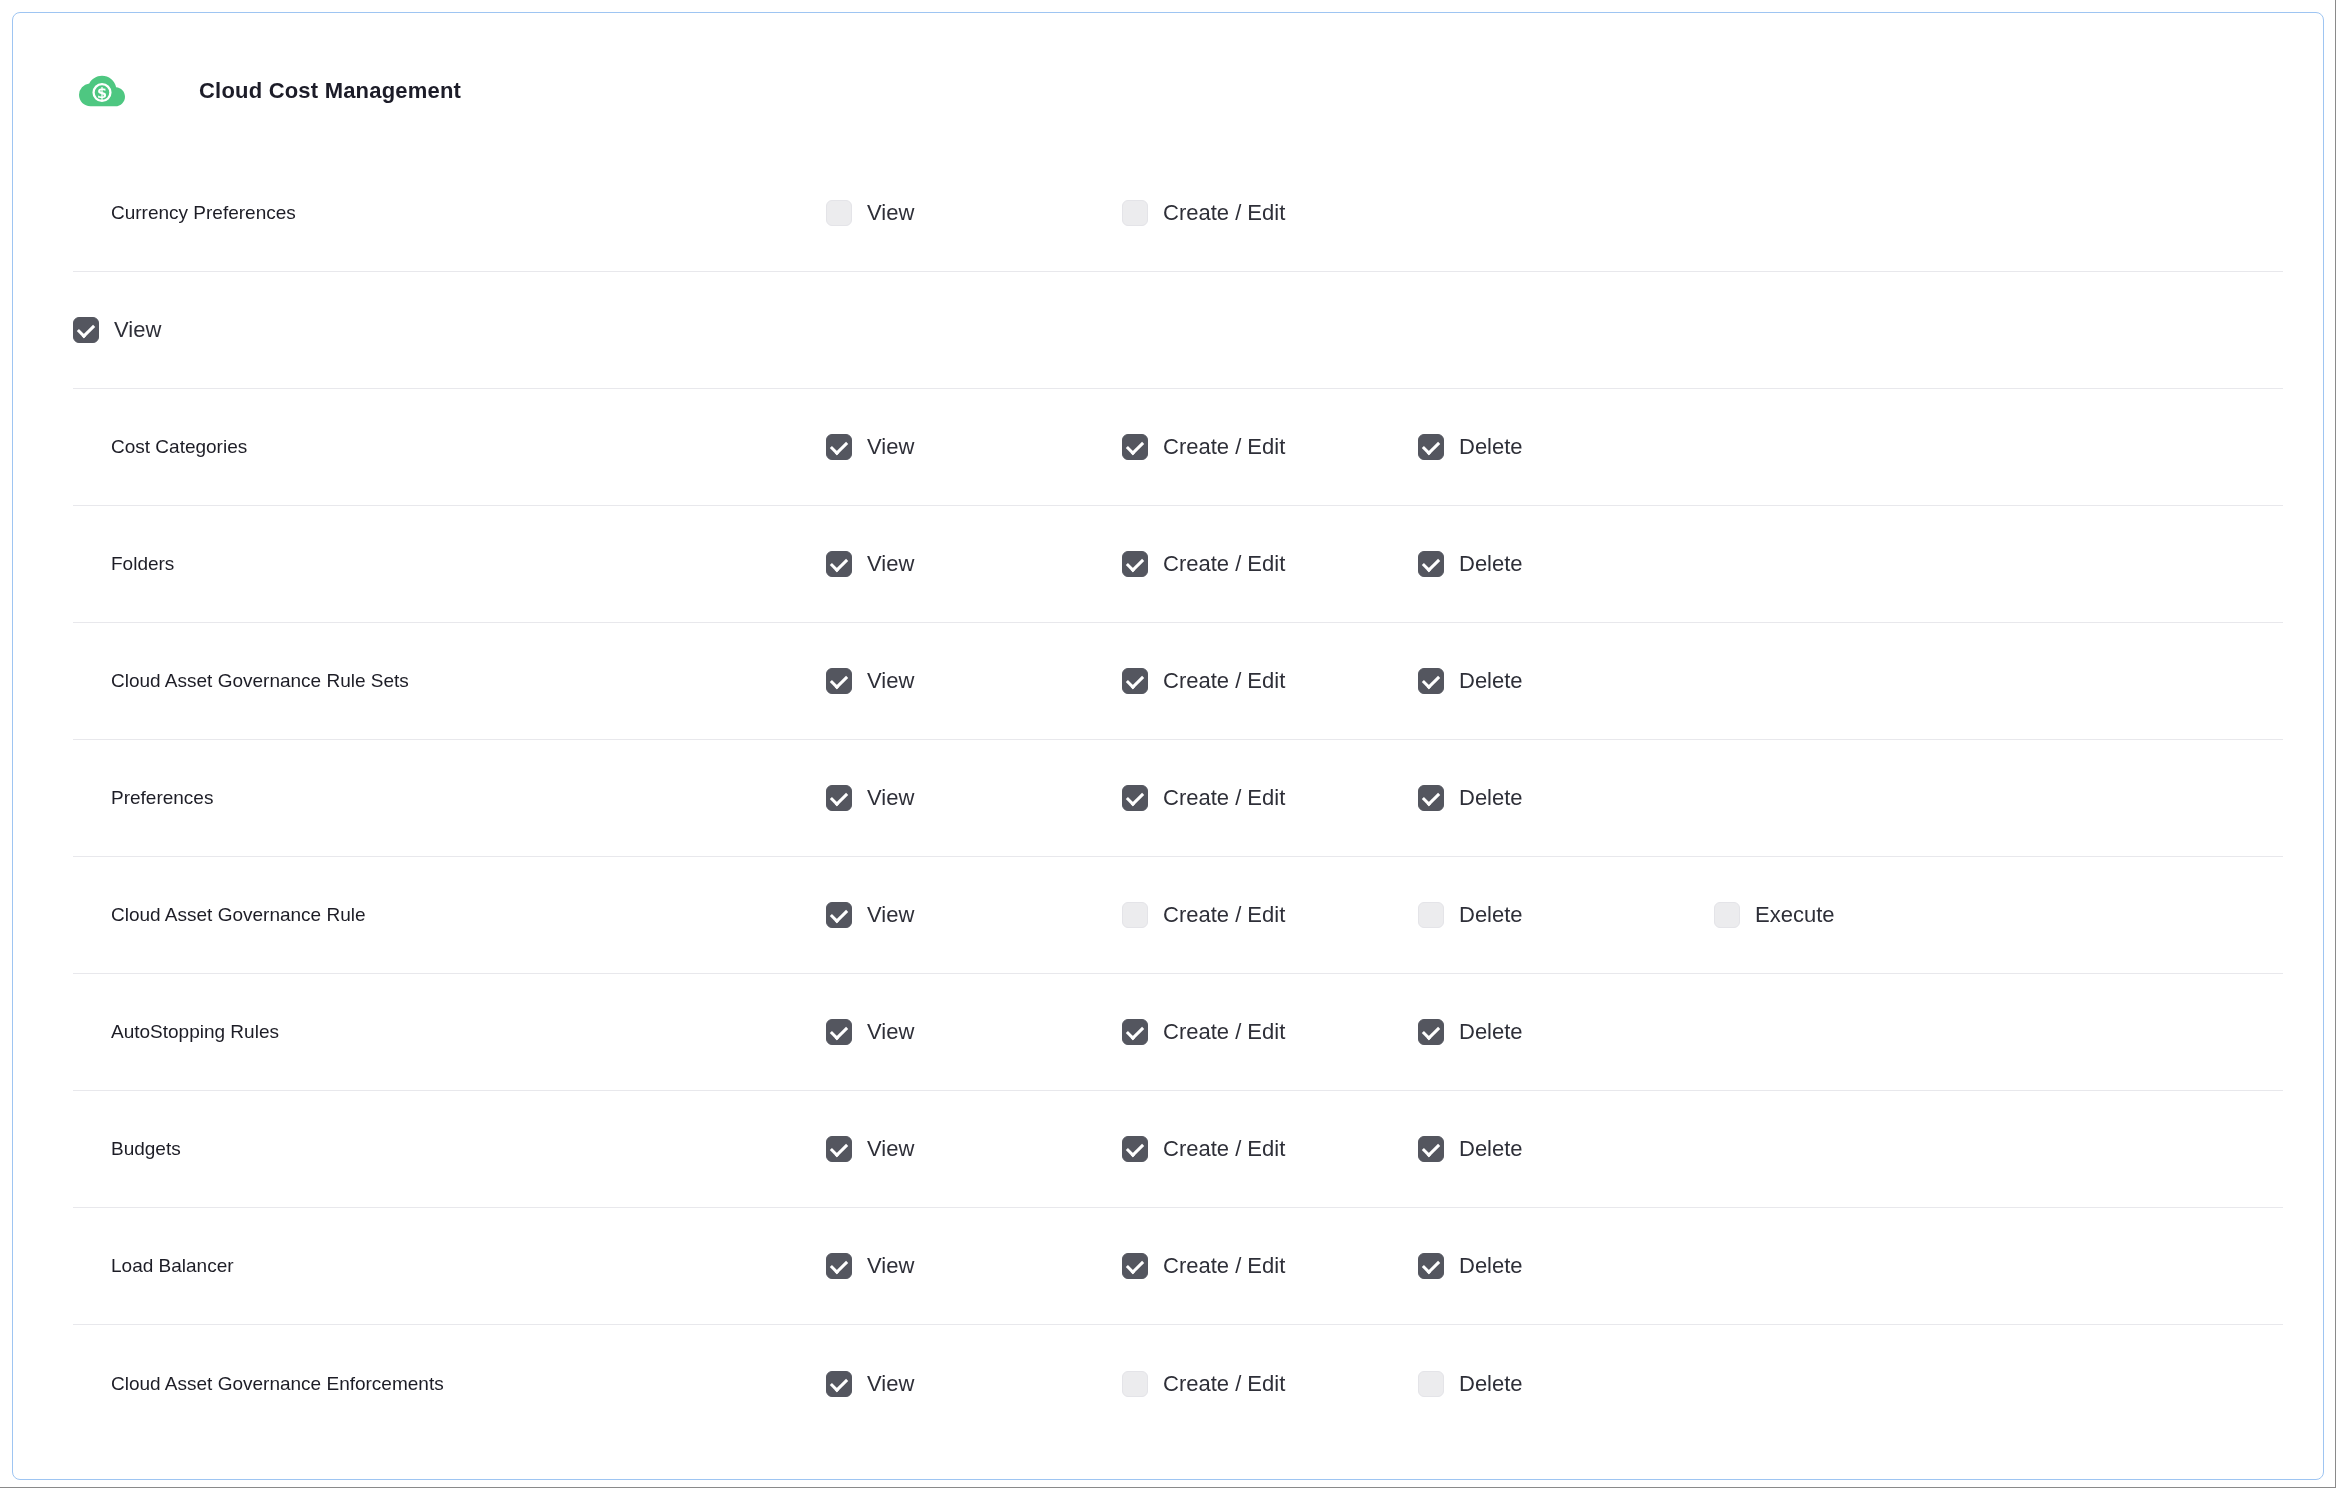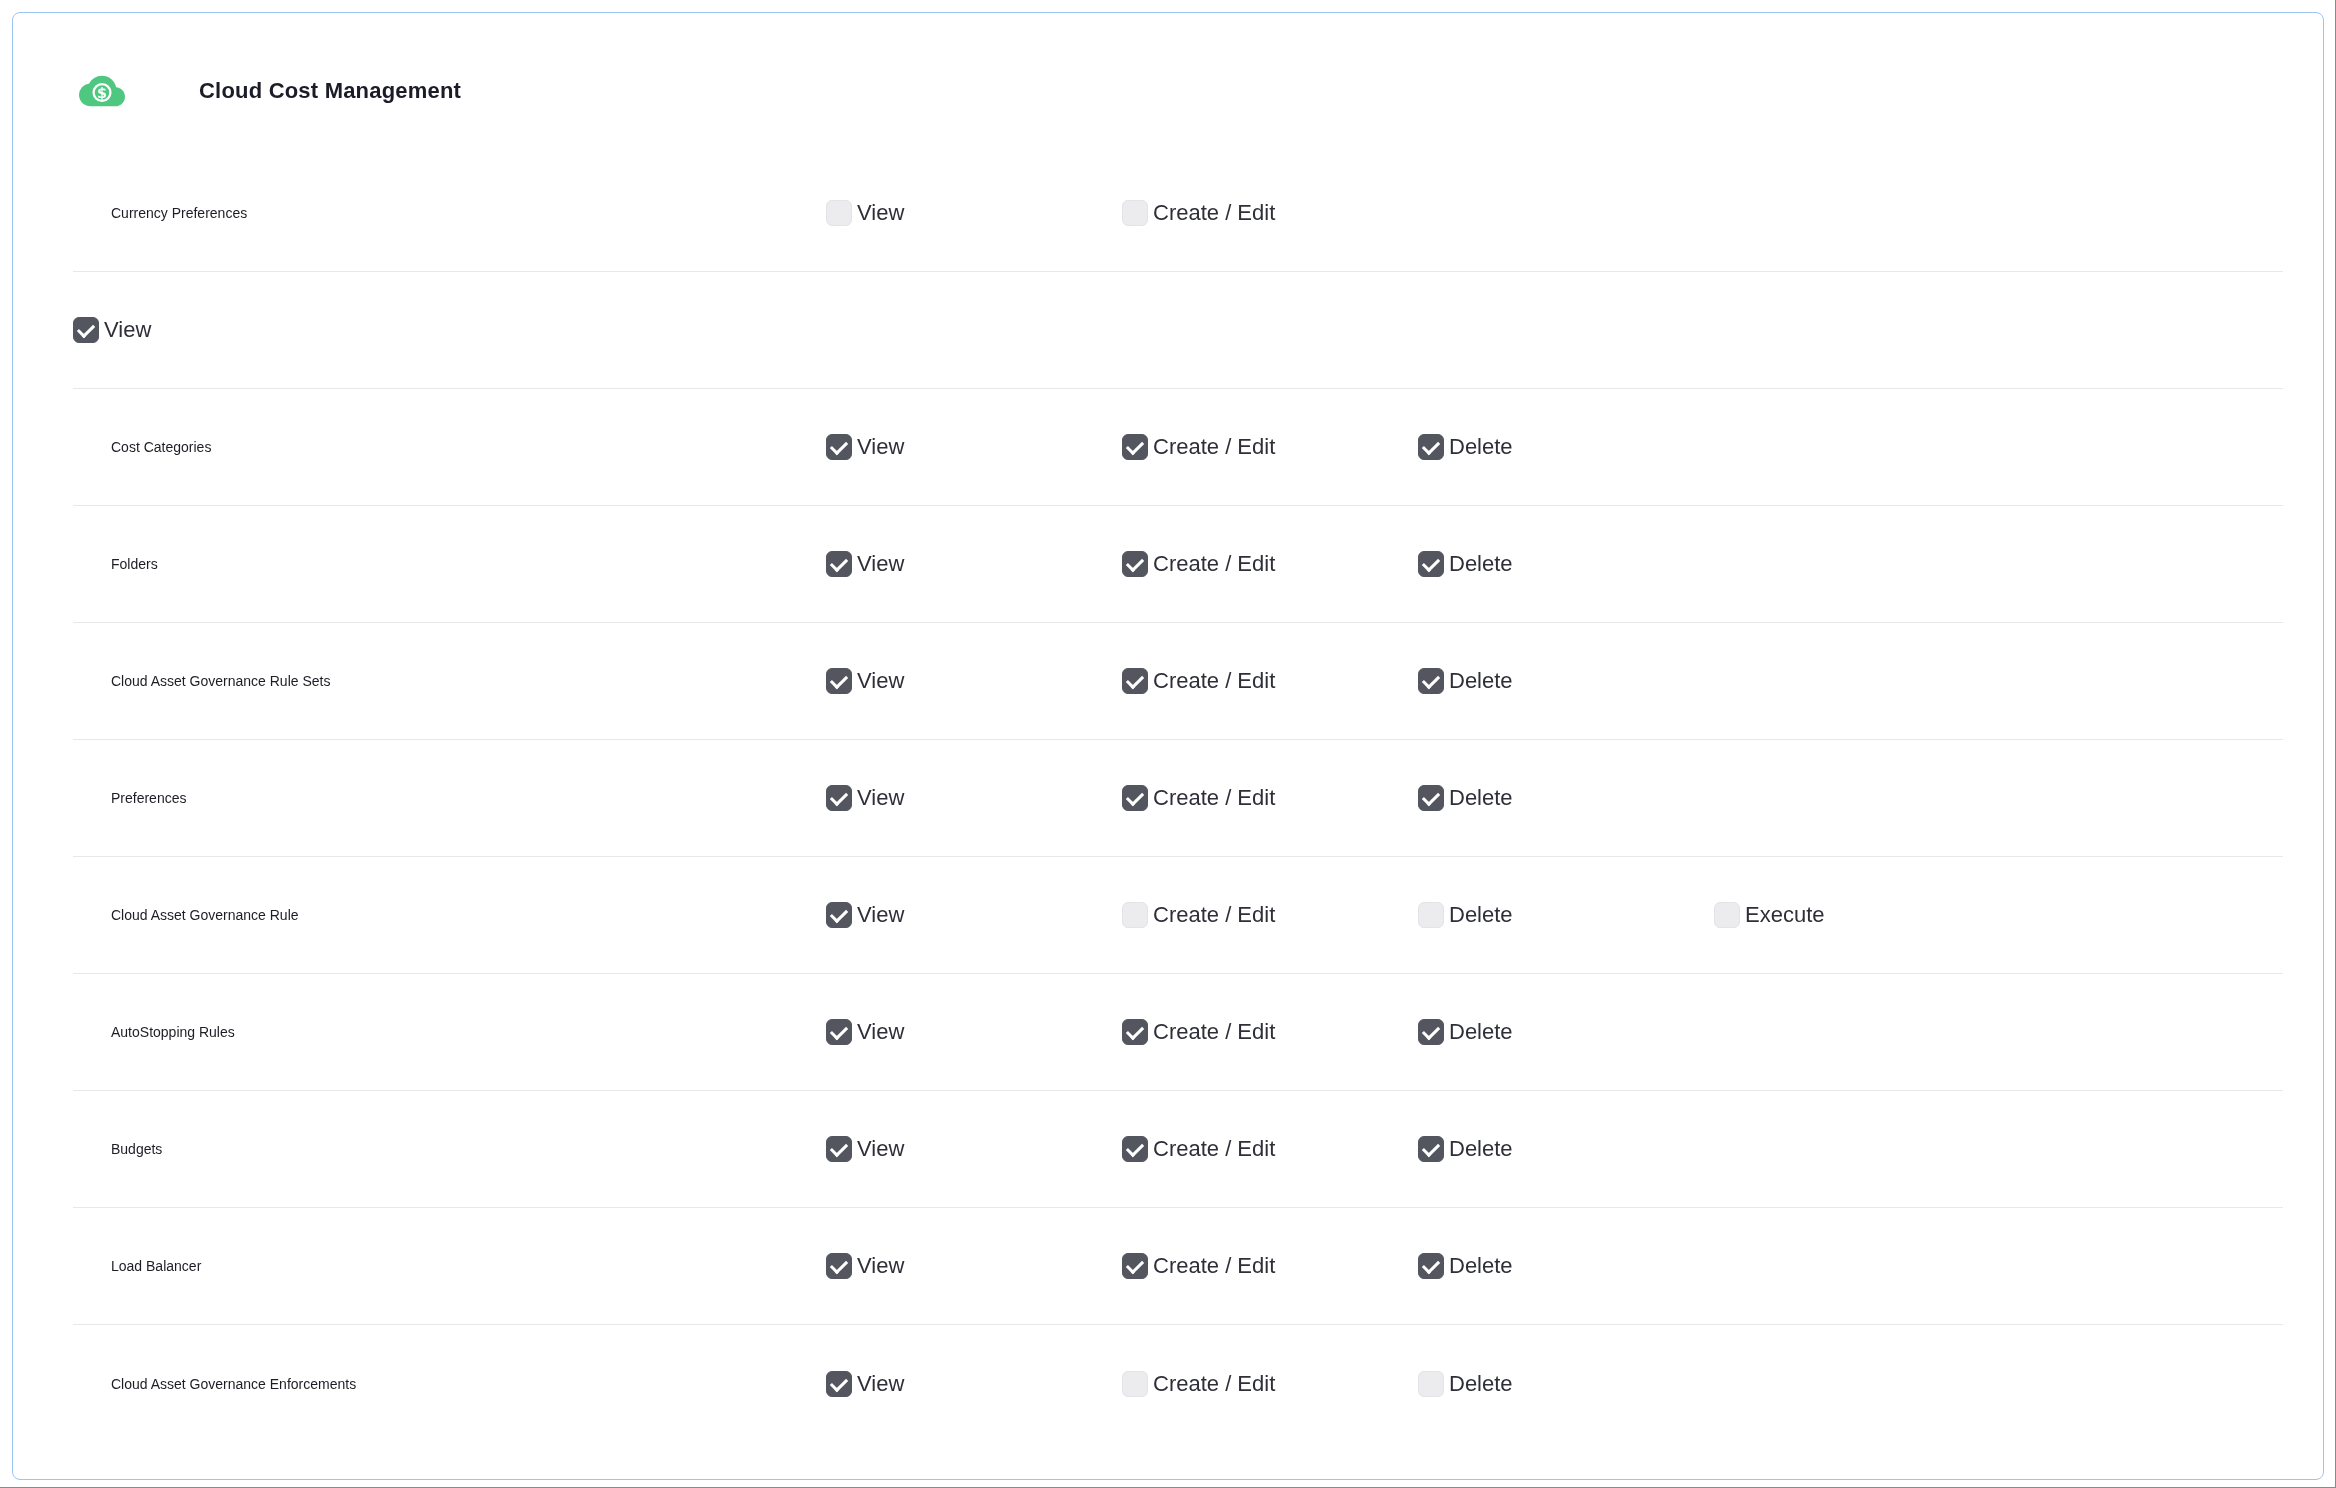--- a/index.html
+++ b/index.html
@@ -51,28 +51,28 @@
   .perm-row {
     display: grid;
     grid-template-columns: 753px 296px 296px 296px auto;
     align-items: center;
     height: 117px;
     border-bottom: 1px solid #e8e8ec;
   }
   .perm-row:last-child { border-bottom: none; }
   .label-cell { padding-left: 38px; }
   .row-label {
-    font-size: 14px;
+    font-size: 19px;
     color: #1d1d26;
     text-align: right;
   }
   .perm {
     display: inline-flex;
     align-items: flex-start;
-    gap: 5px;
+    gap: 15px;
     cursor: pointer;
     user-select: none;
   }
   .checkbox {
     width: 26px; height: 26px;
     border-radius: 6px;
     background: #ececee;
     border: 1px solid #e4e4e8;
     display: inline-flex;
     align-items: flex-start;

